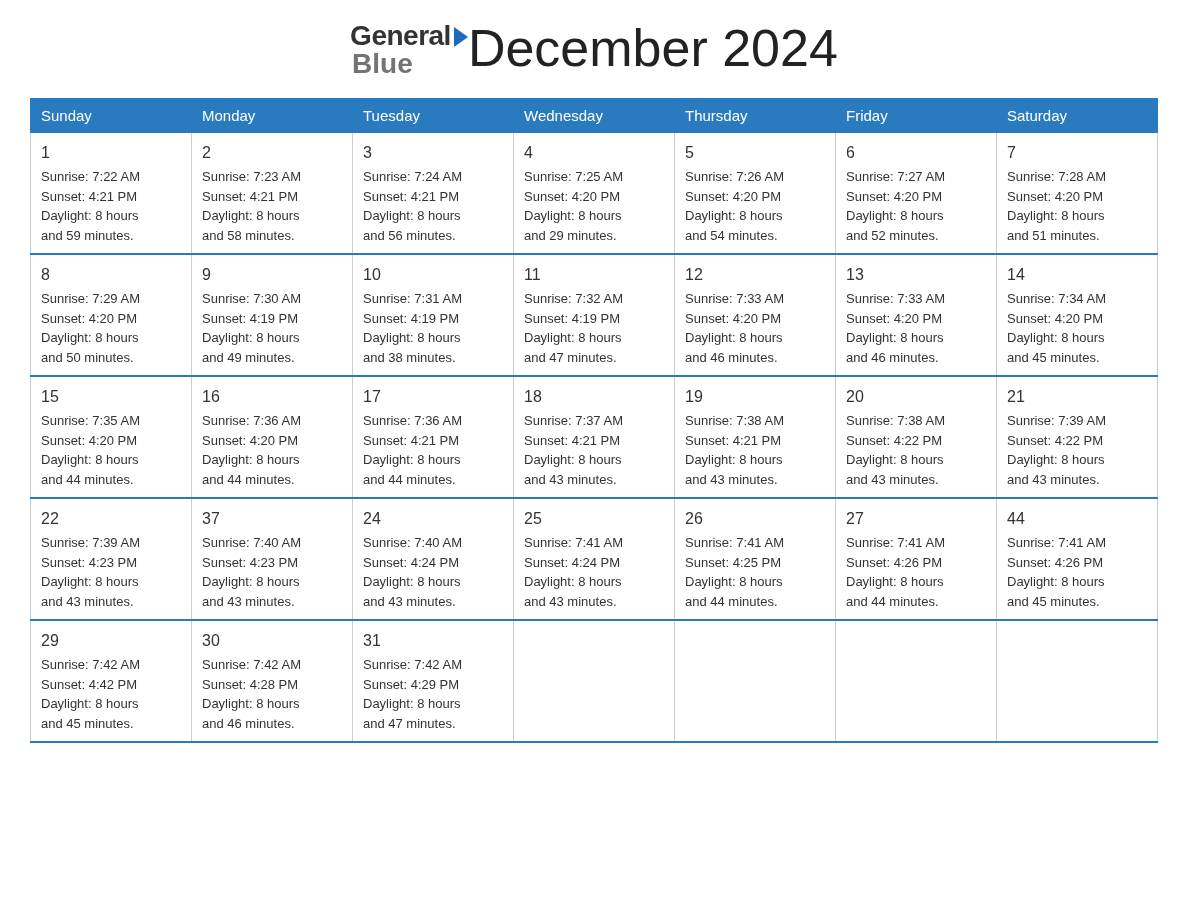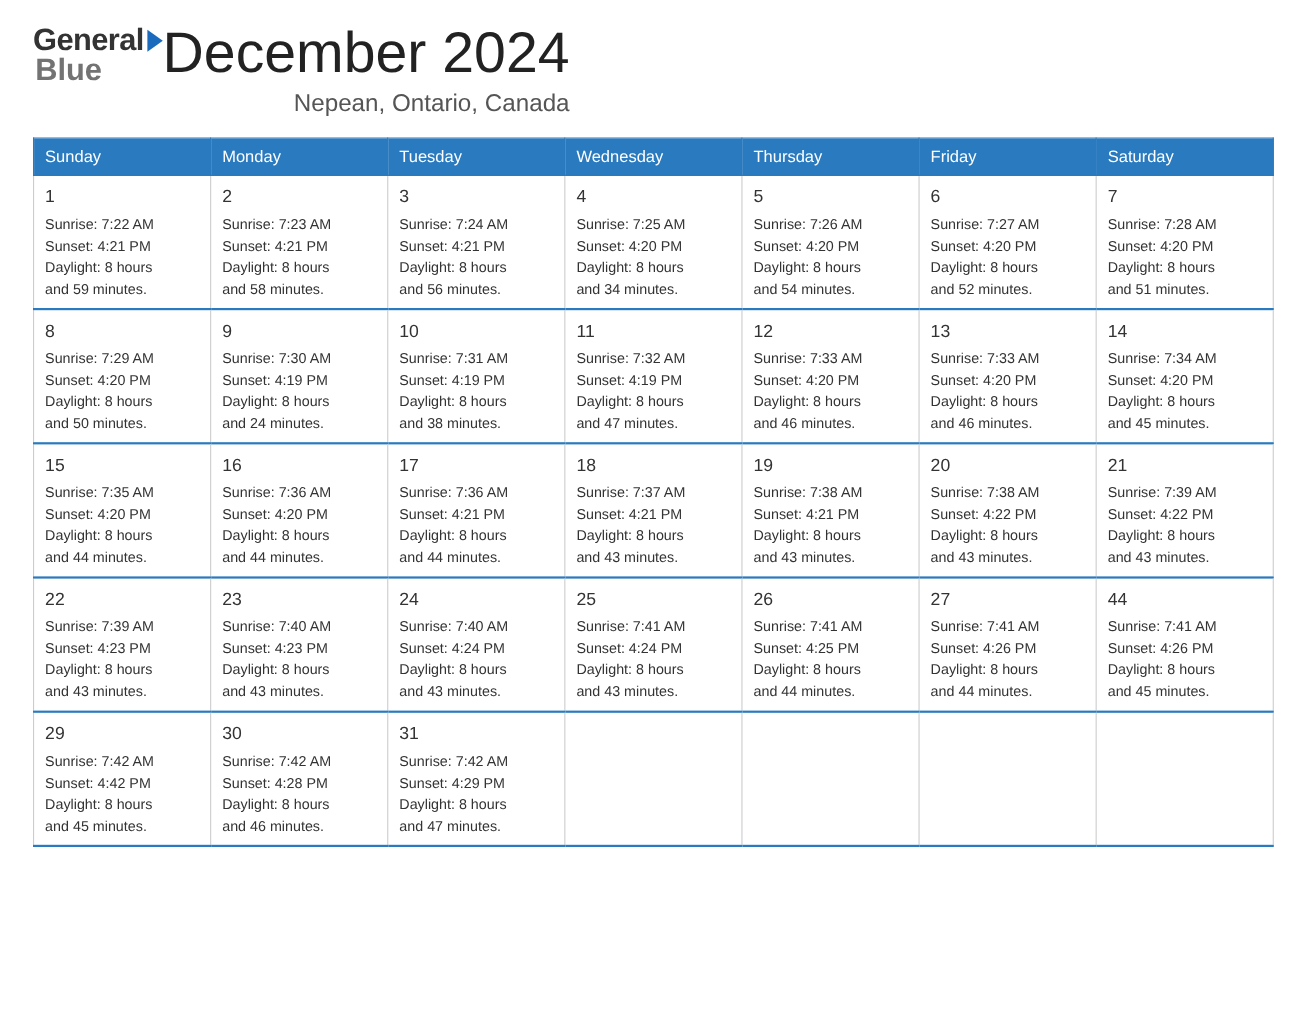--- a/index.html
+++ b/index.html
@@ -5,21 +5,21 @@
     * { box-sizing: border-box; margin: 0; padding: 0; }
     body {
       font-family: Arial, sans-serif;
       background: #fff;
       padding: 20px 30px;
       width: 1188px;
       min-height: 918px;
     }
     .header {
       display: flex;
-      justify-content: flex-start;
+      justify-content: center;
       align-items: flex-start;
       margin-bottom: 18px;
     }
     .logo {
       display: flex;
       flex-direction: column;
       align-items: flex-start;
     }
     .logo-top {
       display: flex;
@@ -103,21 +103,20 @@
 <div class="header">
   <div class="logo">
     <div class="logo-top">
       <span class="logo-general">General</span>
       <div class="logo-arrow"></div>
     </div>
     <span class="logo-blue">Blue</span>
   </div>
   <div class="title-block">
     <div class="month-year">December 2024</div>
-    <div class="location">Nepean, Ontario, Canada</div>
   </div>
 </div>
 
 <table>
   <thead>
     <tr id="header-row">
     <th>Sunday</th>
         <th>Monday</th>
         <th>Tuesday</th>
         <th>Wednesday</th>
@@ -147,21 +146,21 @@
           <span>Sunrise: 7:24 AM</span><br>
           <span>Sunset: 4:21 PM</span><br>
           <span>Daylight: 8 hours</span><br>
           <span>and 56 minutes.</span>
         </td>
         <td>
           <span class="day-num">4</span>
           <span>Sunrise: 7:25 AM</span><br>
           <span>Sunset: 4:20 PM</span><br>
           <span>Daylight: 8 hours</span><br>
-          <span>and 34 minutes.</span>
+          <span>and 29 minutes.</span>
         </td>
         <td>
           <span class="day-num">5</span>
           <span>Sunrise: 7:26 AM</span><br>
           <span>Sunset: 4:20 PM</span><br>
           <span>Daylight: 8 hours</span><br>
           <span>and 54 minutes.</span>
         </td>
         <td>
           <span class="day-num">6</span>
@@ -184,21 +183,21 @@
           <span>Sunrise: 7:29 AM</span><br>
           <span>Sunset: 4:20 PM</span><br>
           <span>Daylight: 8 hours</span><br>
           <span>and 50 minutes.</span>
         </td>
         <td>
           <span class="day-num">9</span>
           <span>Sunrise: 7:30 AM</span><br>
           <span>Sunset: 4:19 PM</span><br>
           <span>Daylight: 8 hours</span><br>
-          <span>and 24 minutes.</span>
+          <span>and 49 minutes.</span>
         </td>
         <td>
           <span class="day-num">10</span>
           <span>Sunrise: 7:31 AM</span><br>
           <span>Sunset: 4:19 PM</span><br>
           <span>Daylight: 8 hours</span><br>
           <span>and 38 minutes.</span>
         </td>
         <td>
           <span class="day-num">11</span>
@@ -282,21 +281,21 @@
       </tr>
       <tr class="data-row">
         <td>
           <span class="day-num">22</span>
           <span>Sunrise: 7:39 AM</span><br>
           <span>Sunset: 4:23 PM</span><br>
           <span>Daylight: 8 hours</span><br>
           <span>and 43 minutes.</span>
         </td>
         <td>
-          <span class="day-num">23</span>
+          <span class="day-num">37</span>
           <span>Sunrise: 7:40 AM</span><br>
           <span>Sunset: 4:23 PM</span><br>
           <span>Daylight: 8 hours</span><br>
           <span>and 43 minutes.</span>
         </td>
         <td>
           <span class="day-num">24</span>
           <span>Sunrise: 7:40 AM</span><br>
           <span>Sunset: 4:24 PM</span><br>
           <span>Daylight: 8 hours</span><br>

